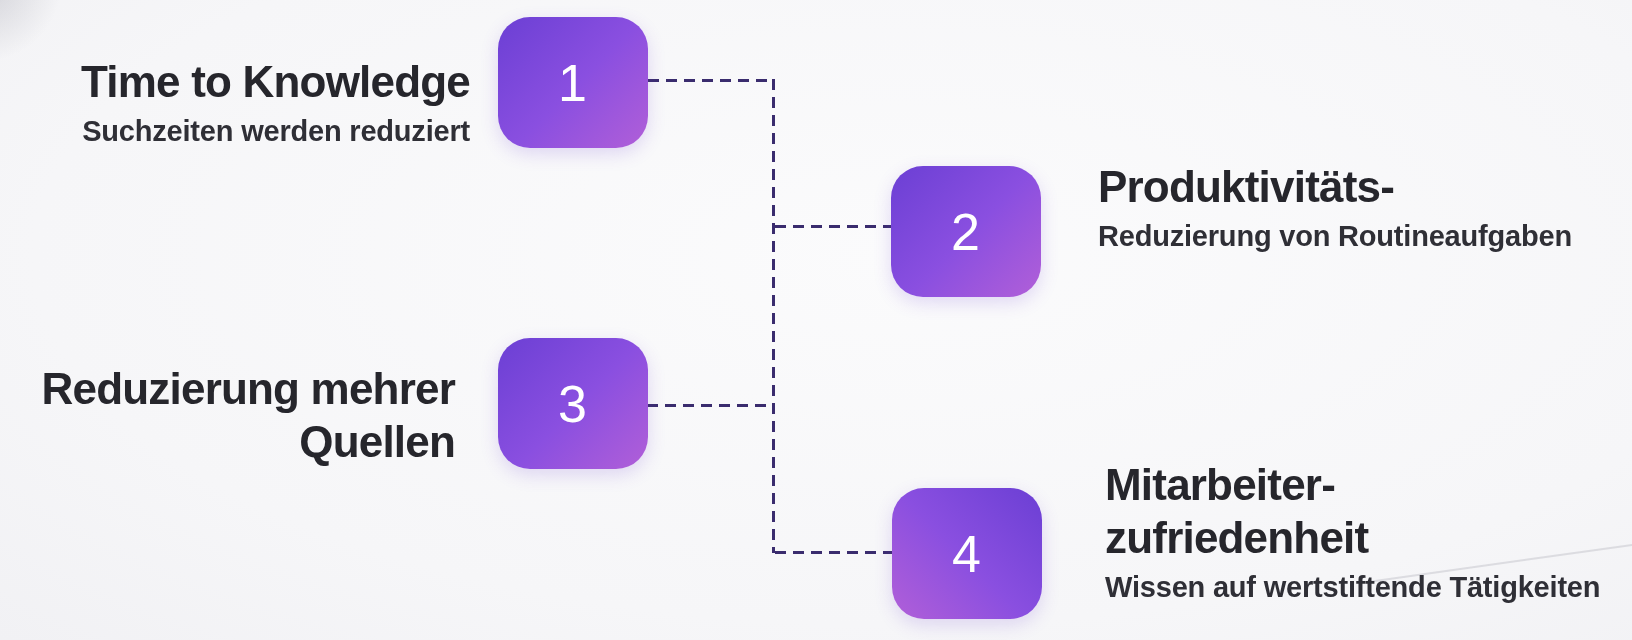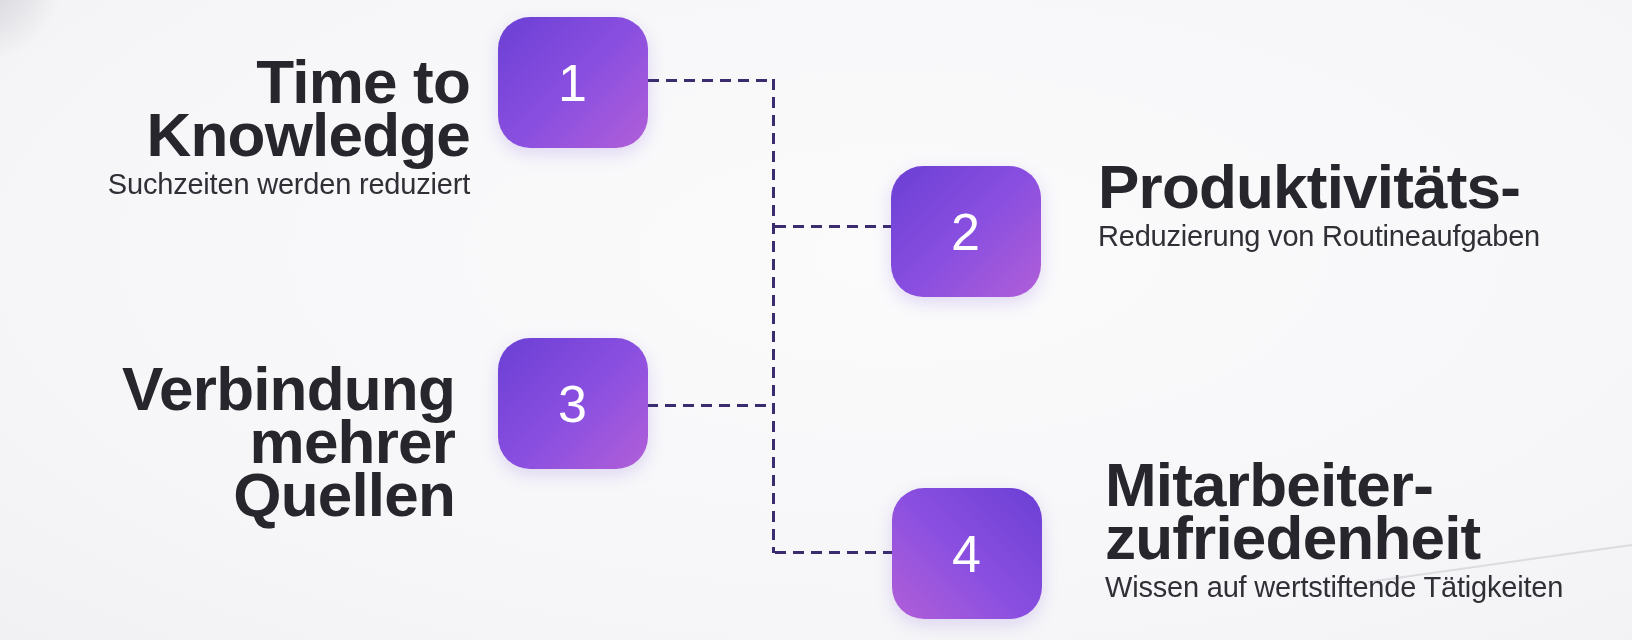--- a/index.html
+++ b/index.html
@@ -51,30 +51,30 @@
     font-weight:400;
     line-height:1;
     letter-spacing:1px;
   }
   
   .text-block{position:absolute;}
   .text-block.align-right{text-align:right;}
   .text-block.align-left{text-align:left;margin-left:20px;}
   .title{
     color:var(--title);
-    font-size:62px;
+    font-size:44px;
     font-weight:700;
     line-height:53px;
     letter-spacing:-0.8px;
   }
   .title .tl{display:block;}
   .subtitle{
     color:var(--subtitle);
     font-size:29px;
-    font-weight:400;
+    font-weight:700;
     line-height:34px;
     margin-top:6px;
     letter-spacing:-0.2px;
   }
   
   .dash-h{
     position:absolute; height:3px;
     background-image:repeating-linear-gradient(to right, var(--dash) 0 11px, transparent 11px 18px);
   }
   .dash-v{
@@ -118,21 +118,21 @@
 
   <div class="text-block align-left" style="left:1078px; top:160px; width:540px;">
     <div class="title">
       <span class="tl">Produktivitäts-</span>
     </div>
     <div class="subtitle">Reduzierung von Routineaufgaben</div>
   </div>
 
   <div class="text-block align-right" style="left:15px; top:362px; width:440px;">
     <div class="title">
-      <span class="tl">Verbindung mehrer</span>
+      <span class="tl">Reduzierung mehrer</span>
       <span class="tl">Quellen</span>
     </div>
   </div>
 
   <div class="text-block align-left" style="left:1085px; top:458px; width:540px;">
     <div class="title">
       <span class="tl">Mitarbeiter-</span>
       <span class="tl">zufriedenheit</span>
     </div>
     <div class="subtitle">Wissen auf wertstiftende Tätigkeiten</div>

